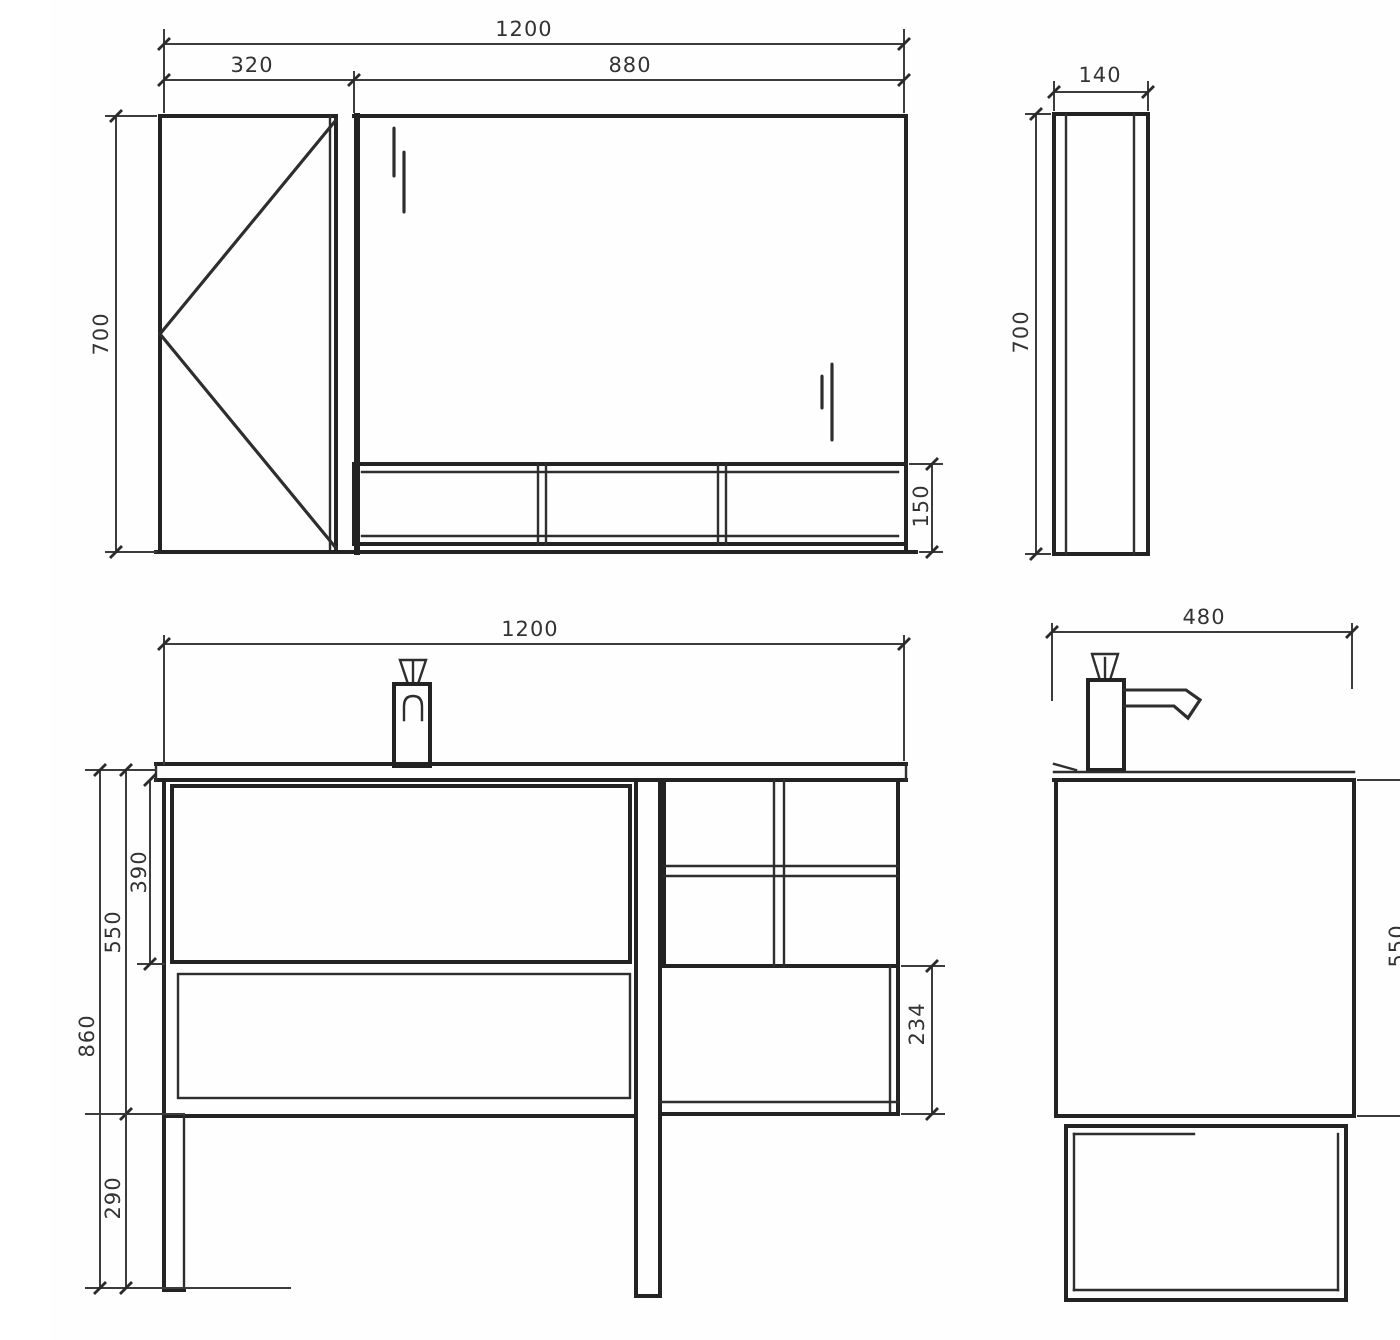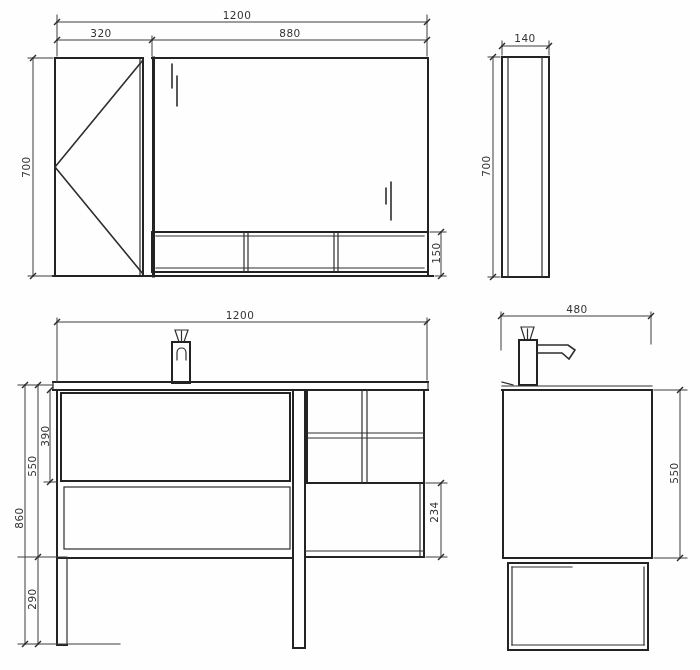--- a/index.html
+++ b/index.html
@@ -2,20 +2,21 @@
 <html><head>
 <meta charset="utf-8">
 <style>
   html, body { margin: 0; padding: 0; background: #ffffff; }
   .stage {
     position: relative;
     width: 566px;
     height: 670px;
     background: #fefefe;
     font-family: "DejaVu Sans", sans-serif;
+    margin-left: 25px;
   }
   svg { display: block; }
   
   .ol  { stroke: #232323; stroke-width: 2;   fill: none; stroke-linecap: square; }
   .ol3 { stroke: #232323; stroke-width: 3;   fill: none; stroke-linecap: square; }
   .tl  { stroke: #2e2e2e; stroke-width: 1.2; fill: none; stroke-linecap: square; }
   .ml  { stroke: #2e2e2e; stroke-width: 1.6; fill: none; stroke-linecap: round; }
   
   .dl  { stroke: #3c3c3c; stroke-width: 1;   fill: none; stroke-linecap: square; }
   .tick{ stroke: #2a2a2a; stroke-width: 1.4; fill: none; }

